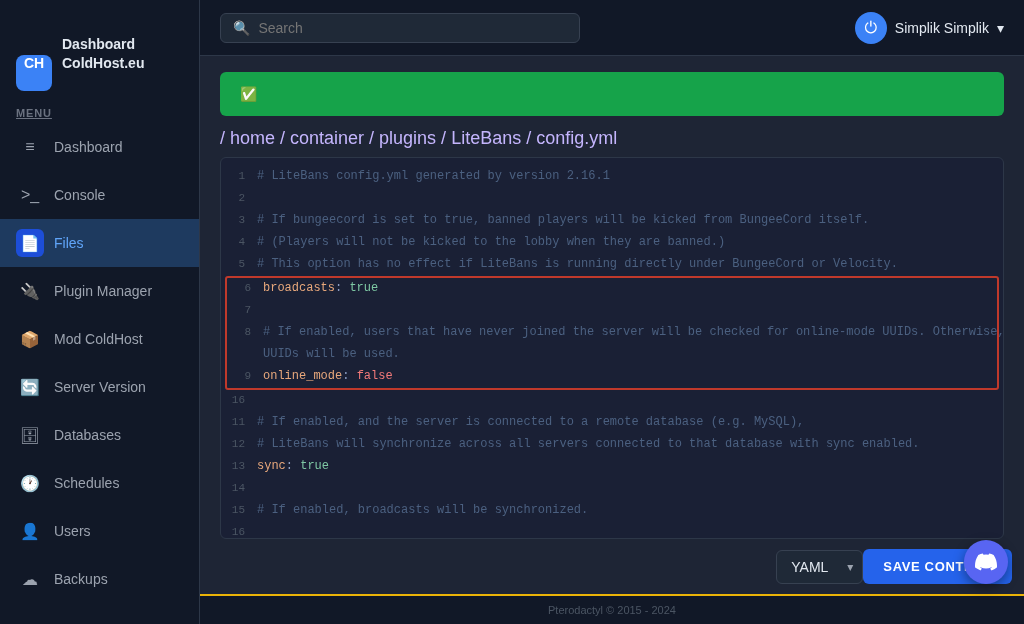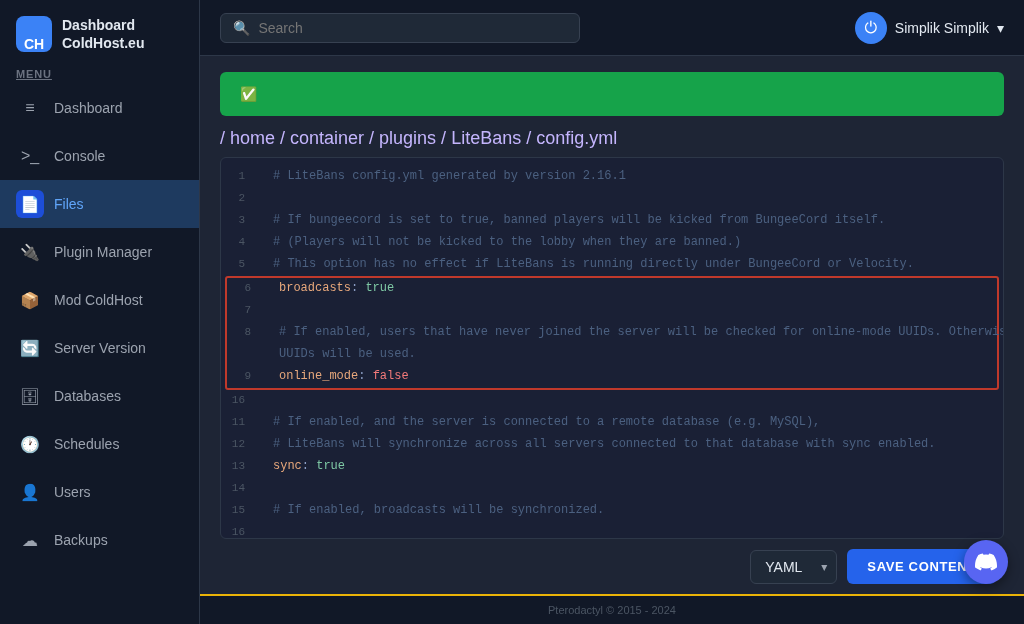--- a/index.html
+++ b/index.html
@@ -17,22 +17,22 @@
     #sidebar-header {
       padding: 16px 16px 8px 16px;
       display: flex;
       align-items: center;
       gap: 10px;
     }
     #sidebar-logo {
       width: 36px; height: 36px;
       background: #3b82f6;
       border-radius: 8px;
-      display: flex; align-items: flex-end; justify-content: center;
-      color: white; font-weight: bold; font-size: 14px;
+      display: flex; align-items: flex-start; justify-content: center;
+      color: white; font-weight: bold; font-size: 14px; margin-top: 39px;
     }
     #sidebar-title {
       font-size: 14px;
       font-weight: 700;
       color: #e2e8f0;
       line-height: 1.3;
     }
     #sidebar-menu-label {
       font-size: 11px;
       color: #6b7280;
@@ -181,34 +181,32 @@
       flex-shrink: 0;
       user-select: none;
       font-size: 11px;
       padding-top: 1px;
     }
     .line-content {
       flex: 1;
       padding-right: 12px;
       white-space: pre;
       color: #8b9dc3;
-      margin-left: 16px;
     }
     .comment { color: #4b6080; }
     .key { color: #e8a87c; }
     .val-true { color: #7ec8a4; }
     .val-false { color: #f47a7a; }
 
     
     #footer-bar {
       display: flex;
       align-items: center;
       justify-content: flex-end;
-      padding: 10px 28px;
-      gap: 10px;
+      padding: 10px 12px;
       flex-shrink: 0;
     }
     #yaml-select {
       background: #1f2937;
       border: 1px solid #374151;
       color: #e2e8f0;
       padding: 8px 32px 8px 14px;
       border-radius: 6px;
       font-size: 14px;
       cursor: pointer;

